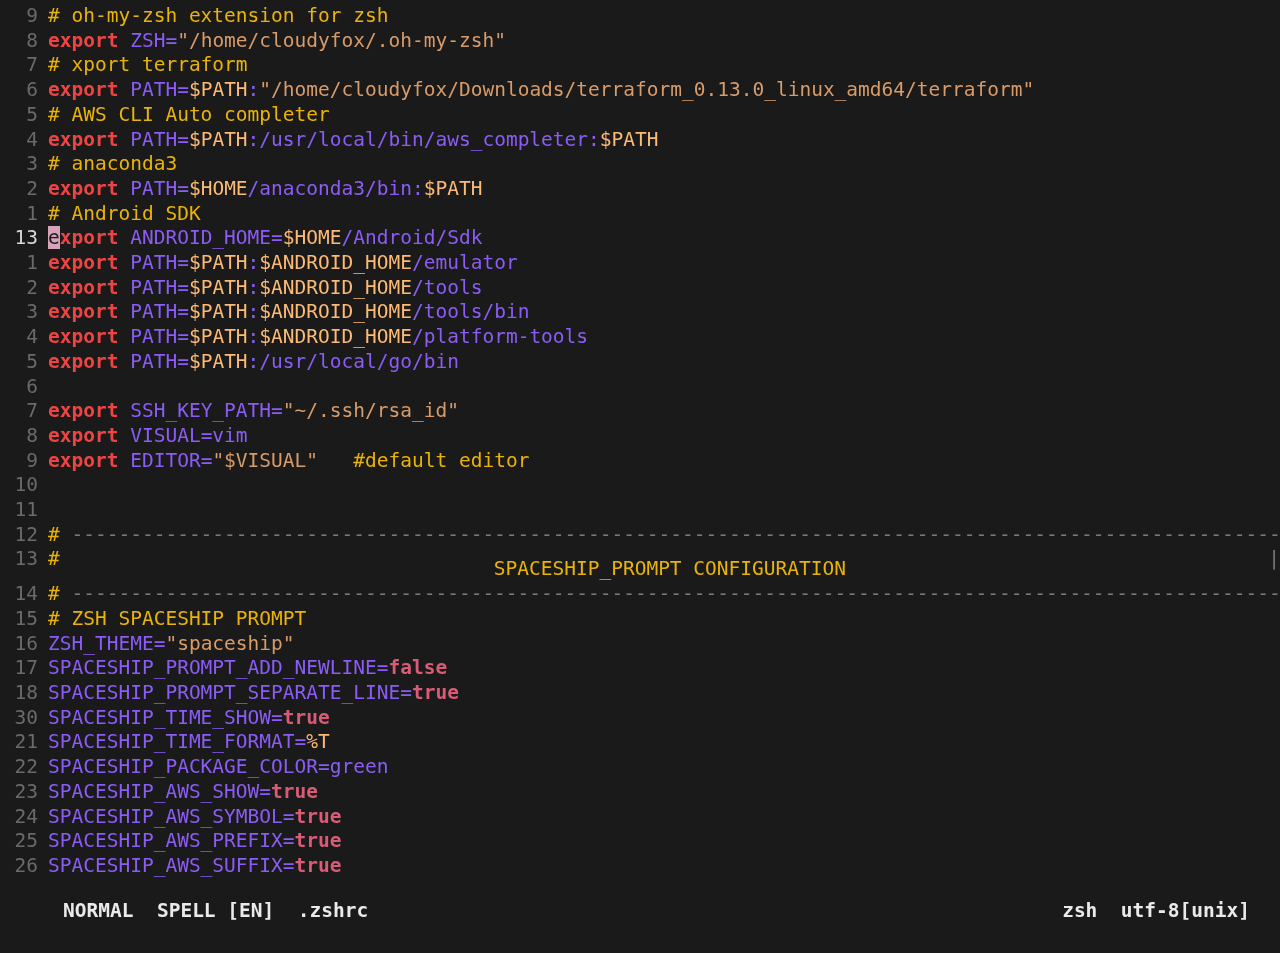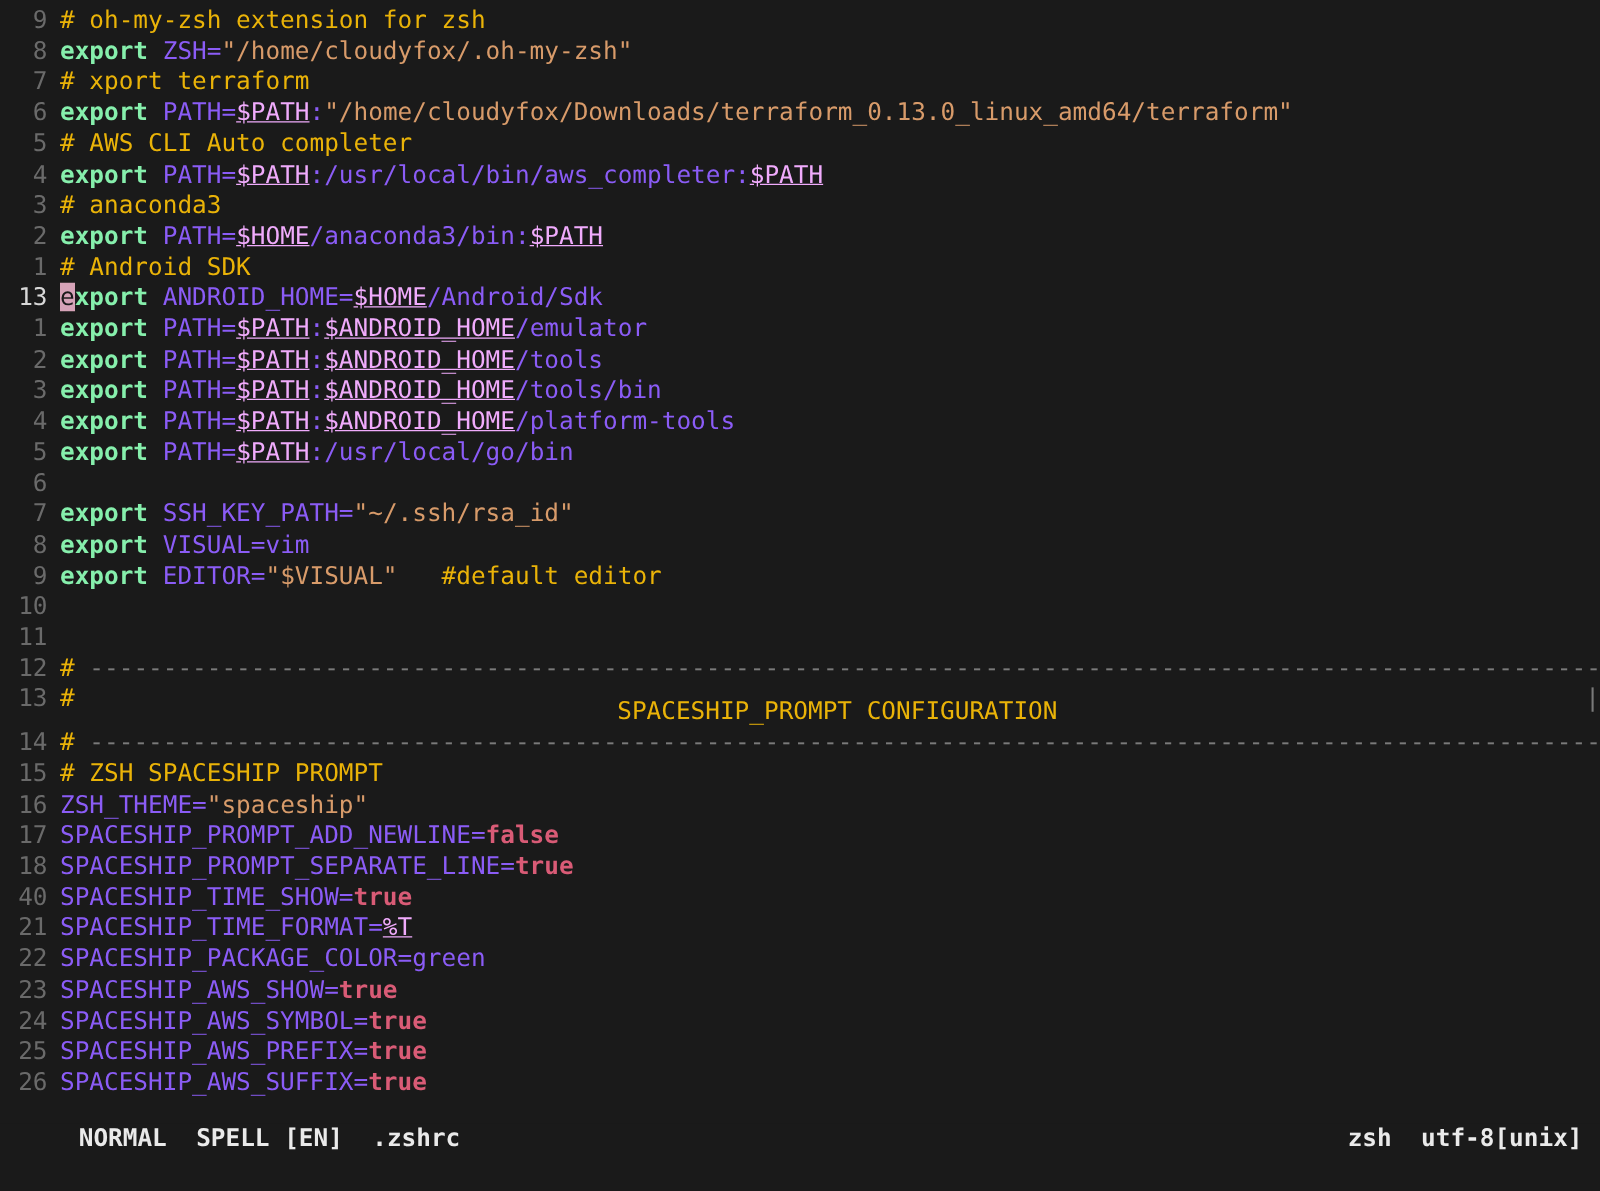--- a/index.html
+++ b/index.html
@@ -29,35 +29,35 @@
     user-select: none;
   }
   .gutter.cur {
     color: #d8d8d8;
   }
   .code {
     padding-left: 6px;
     flex: 1;
     overflow: hidden;
   }
-  .kw  { color: #86efac; font-weight: bold; }
-  .var { color: #f0abfc; text-decoration: underline; }
+  .kw  { color: #ef4444; font-weight: bold; }
+  .var { color: #fdba74; }
   .str { color: #d89b6a; }
   .cm  { color: #eab308; }
   .bool{ color: #d95b76; font-weight: bold; }
   .txt { color: #8b5cf6; }
   .cursor-block {
     background: #d6a3b8;
     color: #1a1a1a;
   }
   .statusbar {
     position: absolute;
     bottom: 29px;
     left: 0;
-    right: 0;
+    right: 16px;
     height: 25px;
     background: #1a1a1a;
     color: #eaeaea;
     display: flex;
     align-items: center;
     font-size: 19.5px;
     font-weight: bold;
     padding: 0 14px 0 16px;
     justify-content: space-between;
     white-space: pre;
@@ -95,21 +95,21 @@
   <div class="line"><span class="gutter">9</span><span class="code"><span class="kw">export</span><span class="txt"> EDITOR=</span><span class="str">"$VISUAL"</span><span>   </span><span class="cm">#default editor</span></span></div>
   <div class="line"><span class="gutter">10</span><span class="code"><span> </span></span></div>
   <div class="line"><span class="gutter">11</span><span class="code"><span> </span></span></div>
   <div class="line"><span class="gutter">12</span><span class="code"><span class="cm"># </span><span class="dash-fill"></span></span></div>
   <div class="line"><span class="gutter">13</span><span class="code" style="display:flex;"><span class="cm"># </span><span style="flex:1;text-align:center;margin-top:10px;" class="cm">SPACESHIP_PROMPT CONFIGURATION</span><span class="rpad">|</span></span></div>
   <div class="line"><span class="gutter">14</span><span class="code"><span class="cm"># </span><span class="dash-fill"></span></span></div>
   <div class="line"><span class="gutter">15</span><span class="code"><span class="cm"># ZSH SPACESHIP PROMPT</span></span></div>
   <div class="line"><span class="gutter">16</span><span class="code"><span class="txt">ZSH_THEME=</span><span class="str">"spaceship"</span></span></div>
   <div class="line"><span class="gutter">17</span><span class="code"><span class="txt">SPACESHIP_PROMPT_ADD_NEWLINE=</span><span class="bool">false</span></span></div>
   <div class="line"><span class="gutter">18</span><span class="code"><span class="txt">SPACESHIP_PROMPT_SEPARATE_LINE=</span><span class="bool">true</span></span></div>
-  <div class="line"><span class="gutter">40</span><span class="code"><span class="txt">SPACESHIP_TIME_SHOW=</span><span class="bool">true</span></span></div>
+  <div class="line"><span class="gutter">30</span><span class="code"><span class="txt">SPACESHIP_TIME_SHOW=</span><span class="bool">true</span></span></div>
   <div class="line"><span class="gutter">21</span><span class="code"><span class="txt">SPACESHIP_TIME_FORMAT=</span><span class="var">%T</span></span></div>
   <div class="line"><span class="gutter">22</span><span class="code"><span class="txt">SPACESHIP_PACKAGE_COLOR=green</span></span></div>
   <div class="line"><span class="gutter">23</span><span class="code"><span class="txt">SPACESHIP_AWS_SHOW=</span><span class="bool">true</span></span></div>
   <div class="line"><span class="gutter">24</span><span class="code"><span class="txt">SPACESHIP_AWS_SYMBOL=</span><span class="bool">true</span></span></div>
   <div class="line"><span class="gutter">25</span><span class="code"><span class="txt">SPACESHIP_AWS_PREFIX=</span><span class="bool">true</span></span></div>
   <div class="line"><span class="gutter">26</span><span class="code"><span class="txt">SPACESHIP_AWS_SUFFIX=</span><span class="bool">true</span></span></div>
 
 </div>
 
 <div class="statusbar">

